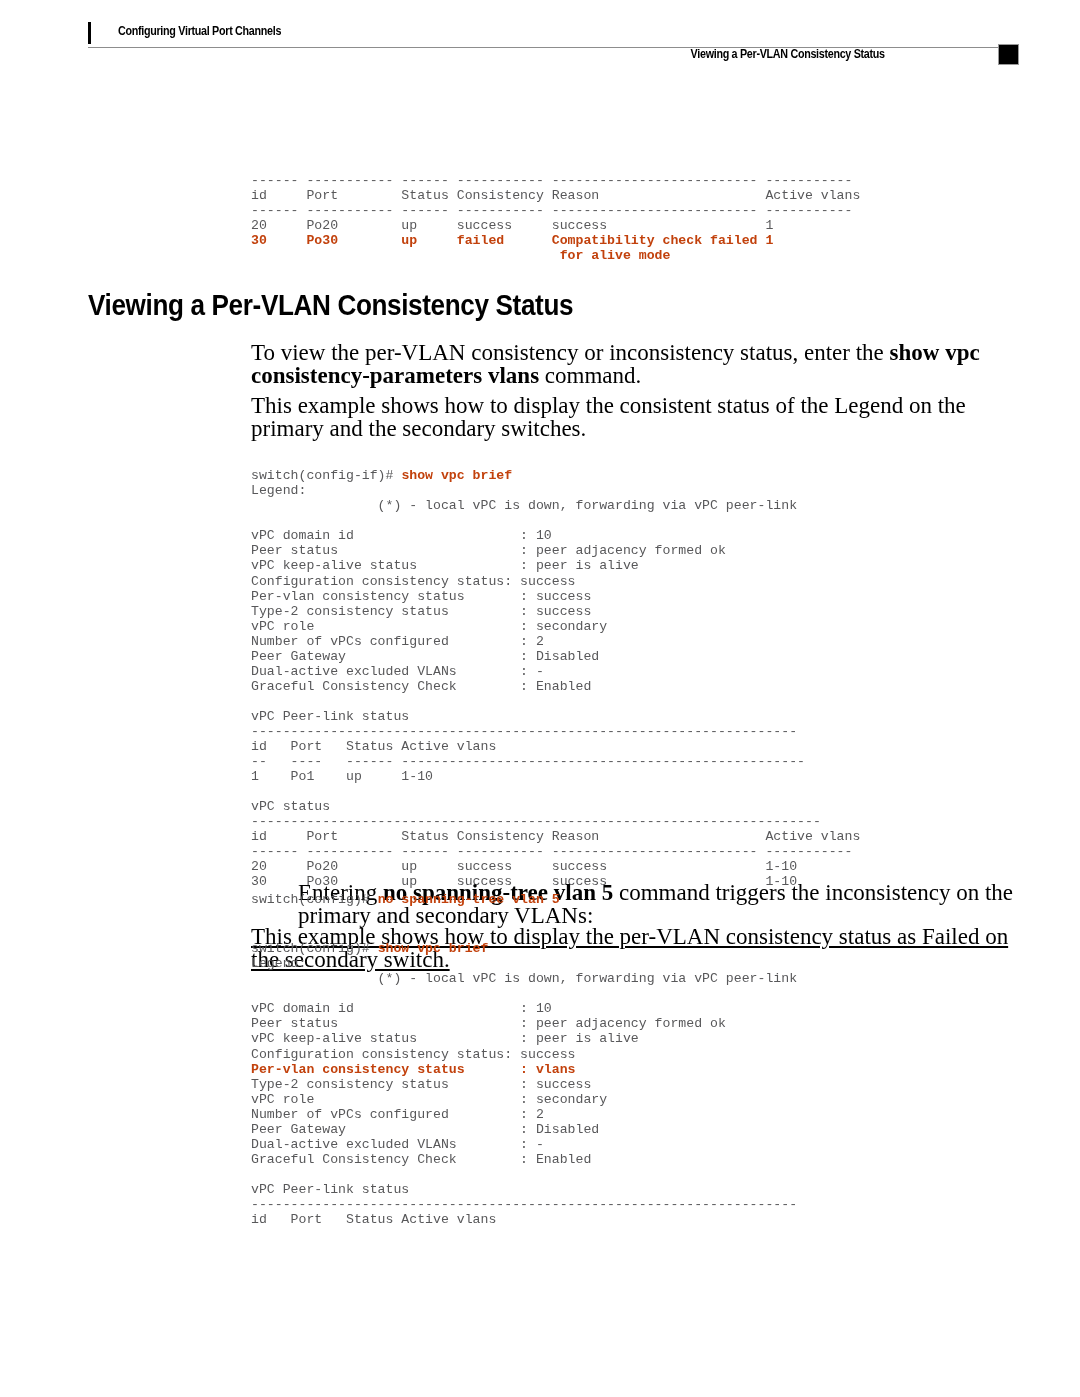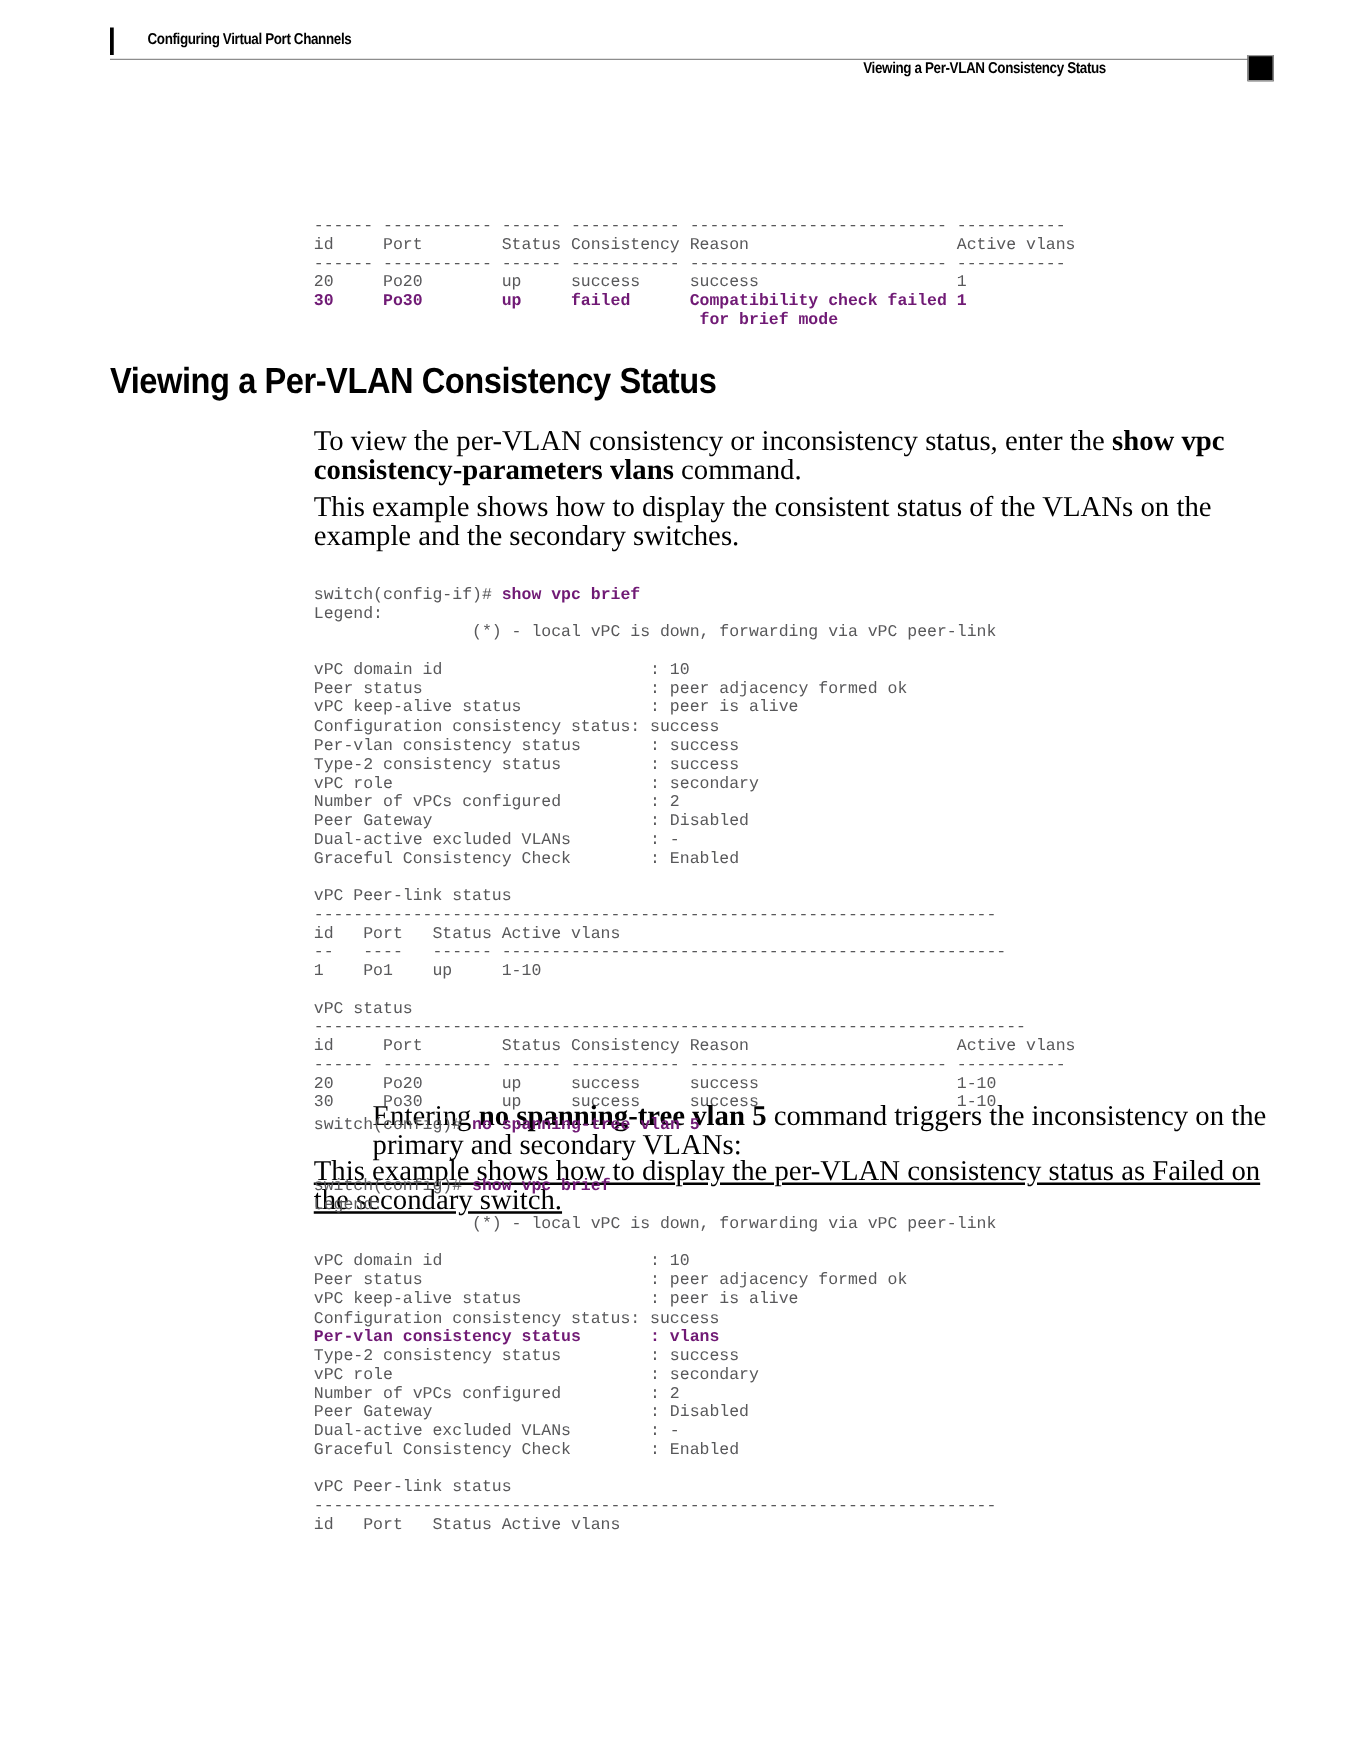--- a/index.html
+++ b/index.html
@@ -91,21 +91,21 @@
     position: absolute;
     left: 251px;
     font-family: "Liberation Mono", "DejaVu Sans Mono", monospace;
     font-size: 13.2px;
     line-height: 15.05px;
     color: #58585a;
     white-space: pre;
     letter-spacing: 0px;
   }
   .code b {
-    color: #701a75;
+    color: #c2410c;
     font-weight: bold;
   }
 
   
   h1.section-title {
     position: absolute;
     left: 88px;
     top: 289px;
     margin: 0;
     font-family: "Liberation Sans", sans-serif;
@@ -152,27 +152,27 @@
   <div class="hdr-square"></div>
 </div>
 
 <div class="content">
 
   <pre class="code" style="top:160px">------ ----------- ------ ----------- -------------------------- -----------
 id     Port        Status Consistency Reason                     Active vlans
 ------ ----------- ------ ----------- -------------------------- -----------
 20     Po20        up     success     success                    1
 <b>30     Po30        up     failed      Compatibility check failed 1</b>
-<b>                                       for brief mode</b></pre>
+<b>                                       for alive mode</b></pre>
 
   <h1 class="section-title">Viewing a Per-VLAN Consistency Status</h1>
 
   <p class="para" style="top:342px"><span>To view the per-VLAN consistency or inconsistency status, enter the </span><b>show vpc consistency-parameters vlans</b><span> command.</span></p>
 
-  <p class="para" style="top:395px">This example shows how to display the consistent status of the VLANs on the example and the secondary switches.</p>
+  <p class="para" style="top:395px">This example shows how to display the consistent status of the Legend on the primary and the secondary switches.</p>
 
   <pre class="code" style="top:455px">switch(config-if)# <b>show vpc brief</b>
 Legend:
                 (*) - local vPC is down, forwarding via vPC peer-link
 
 vPC domain id                     : 10
 Peer status                       : peer adjacency formed ok
 vPC keep-alive status             : peer is alive
 Configuration consistency status: success
 Per-vlan consistency status       : success

